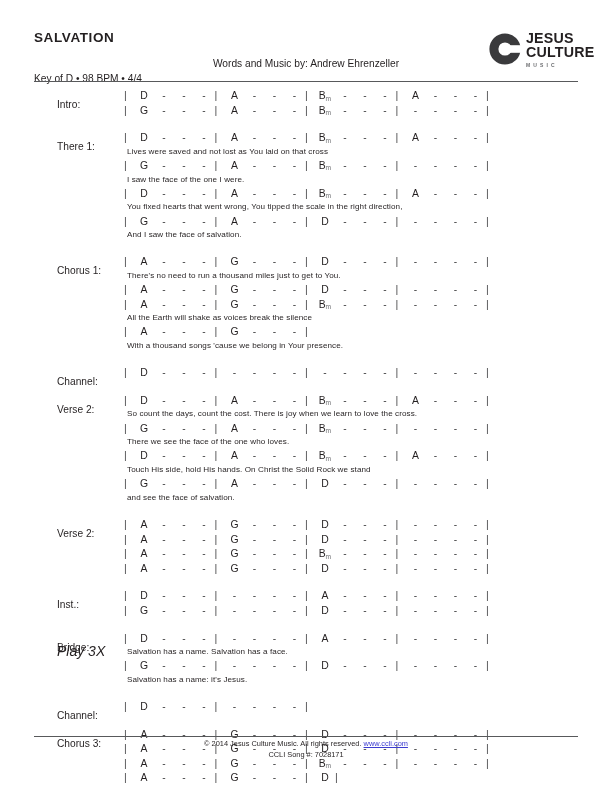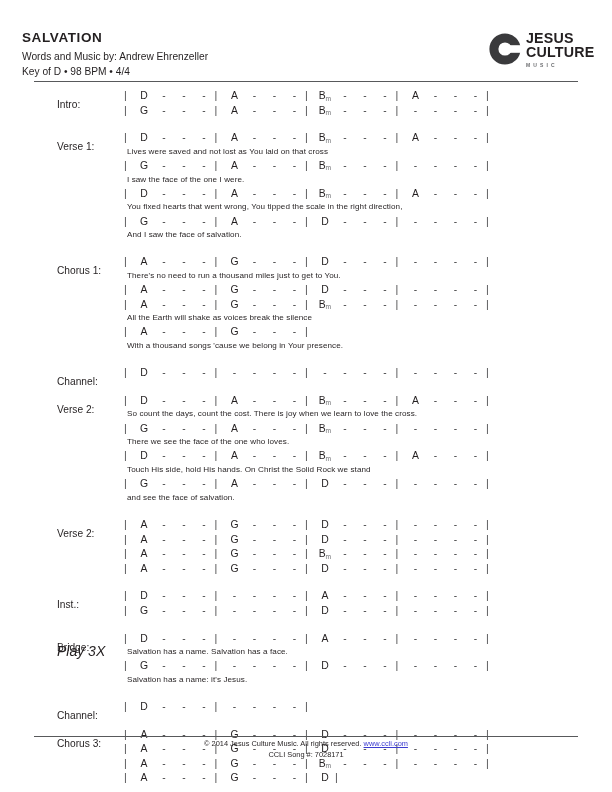--- a/index.html
+++ b/index.html
@@ -19,38 +19,39 @@
     position: relative;
     width: 612px;
     height: 792px;
     box-sizing: border-box;
     padding: 0;
   }
 
   
   .header {
     position: absolute;
-    left: 22px;
+    left: 34px;
     top: 30px;
     width: 544px;
     height: 52px;
   }
   .song-title {
     font-size: 13.5px;
     font-weight: bold;
     letter-spacing: 0.6px;
     line-height: 16px;
     margin: 0;
     color: #231f20;
   }
   .credit-line {
     font-size: 10.2px;
     line-height: 14px;
-    margin: 4px 0 0 0;
+    margin: 11px 0 0 0;
     color: #231f20;
+    text-align: center;
   }
   .key-line {
     font-size: 10.2px;
     line-height: 14px;
     margin: 1px 0 0 0;
     color: #231f20;
   }
   .header-rule {
     position: absolute;
     left: 34px;
@@ -323,21 +324,21 @@
               <span class="beat">-</span>
               <span class="beat">-</span>
             </div>
             <span class="endbar">|</span>
           </div>
         </div>
       </div>
       <div class="spacer"></div>
       <div class="section">
         <div class="row">
-          <div class="sec-label">Verse 1:</div>
+          <div class="sec-label">There 1:</div>
           <div class="measures">
             <div class="measure">
               <span class="bar">|</span>
               <span class="beat chord">D</span>
               <span class="beat">-</span>
               <span class="beat">-</span>
               <span class="beat">-</span>
             </div>
             <div class="measure">
               <span class="bar">|</span>

